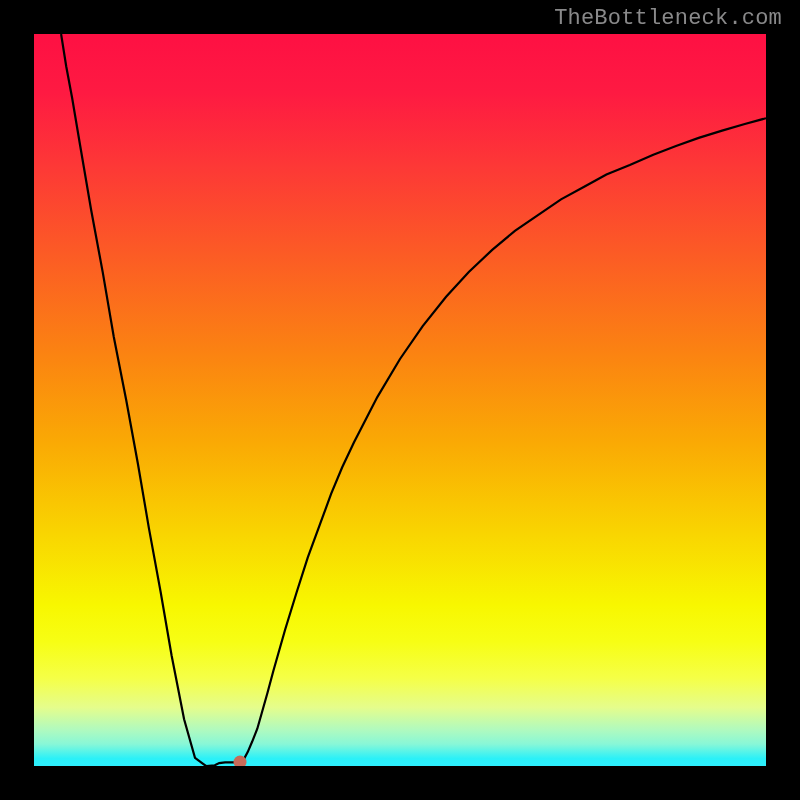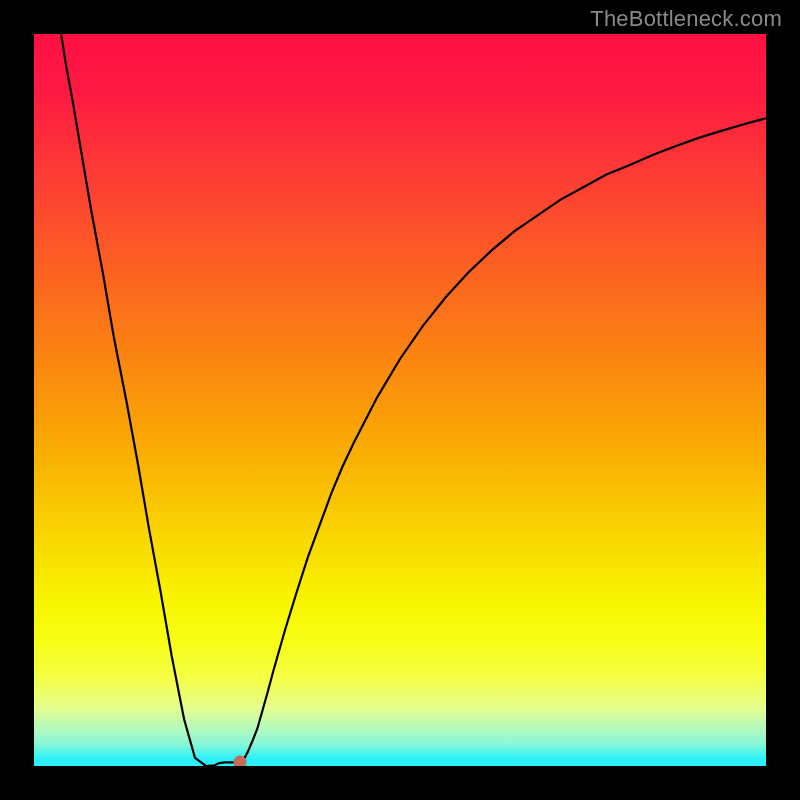--- a/index.html
+++ b/index.html
@@ -8,20 +8,21 @@
     width: 800px;
     height: 800px;
     background: #000;
     font-family: Arial, Helvetica, sans-serif;
   }
   .stage {
     position: relative;
     width: 800px;
     height: 800px;
     background: #000;
+    font-family: Liberation Mono, monospace;
   }
   .plot {
     position: absolute;
     left: 34px;
     top: 34px;
     width: 732px;
     height: 732px;
     overflow: hidden;
   }
   .gradient {

